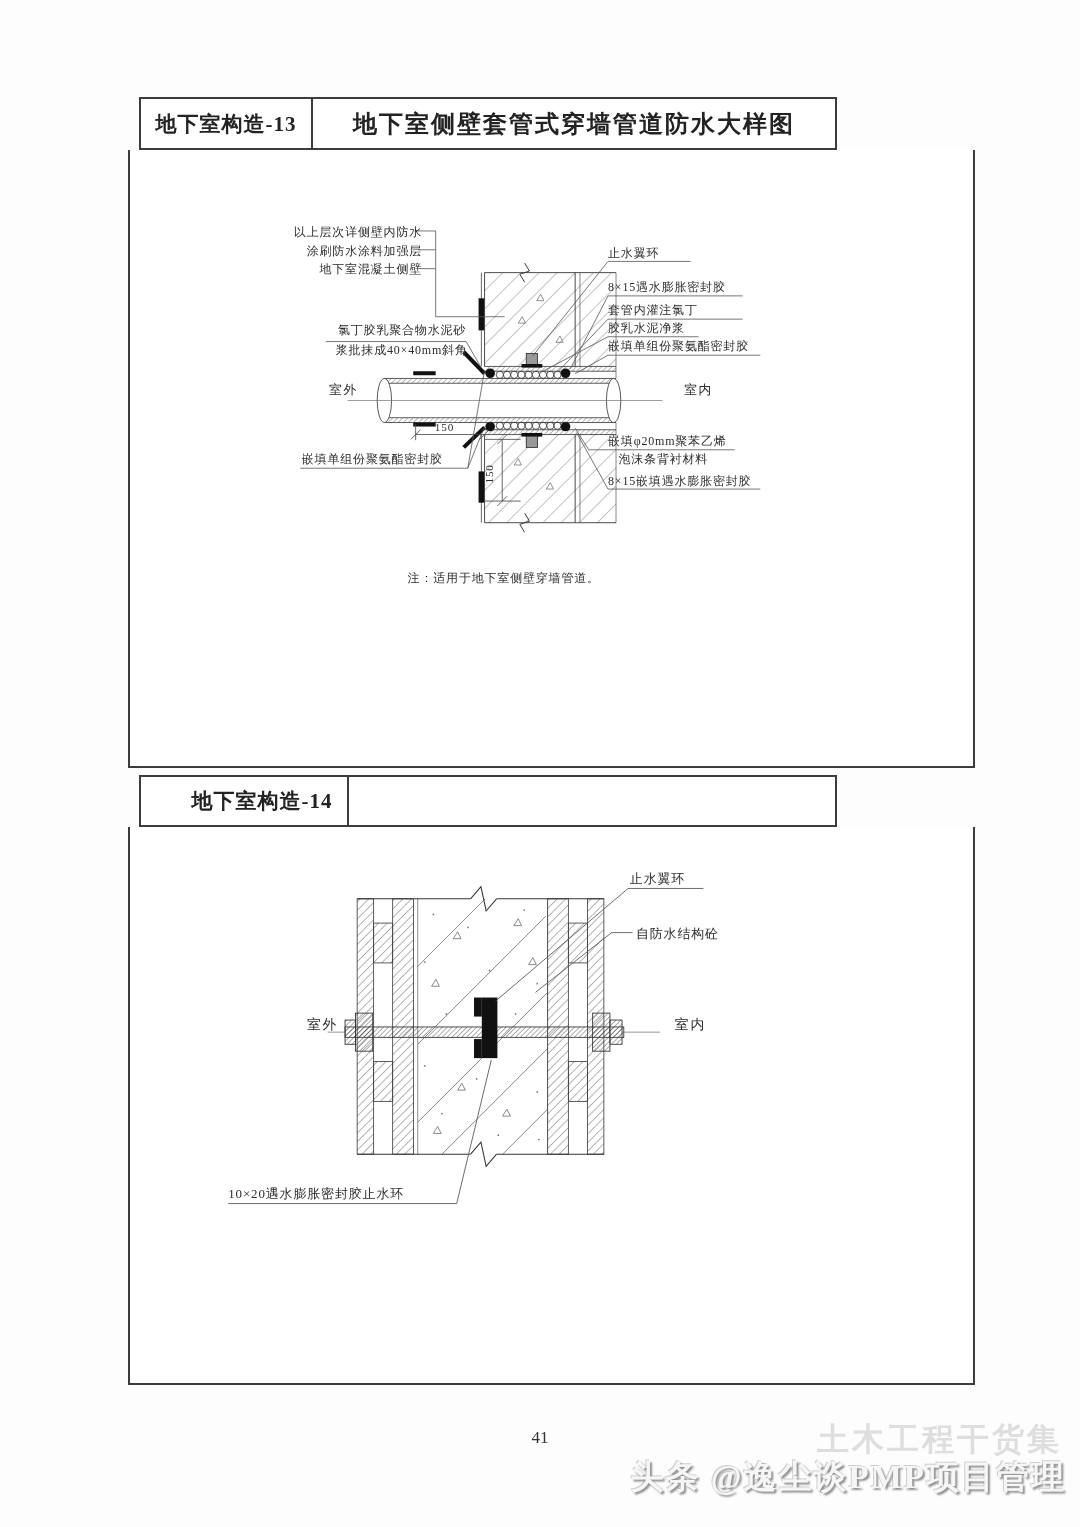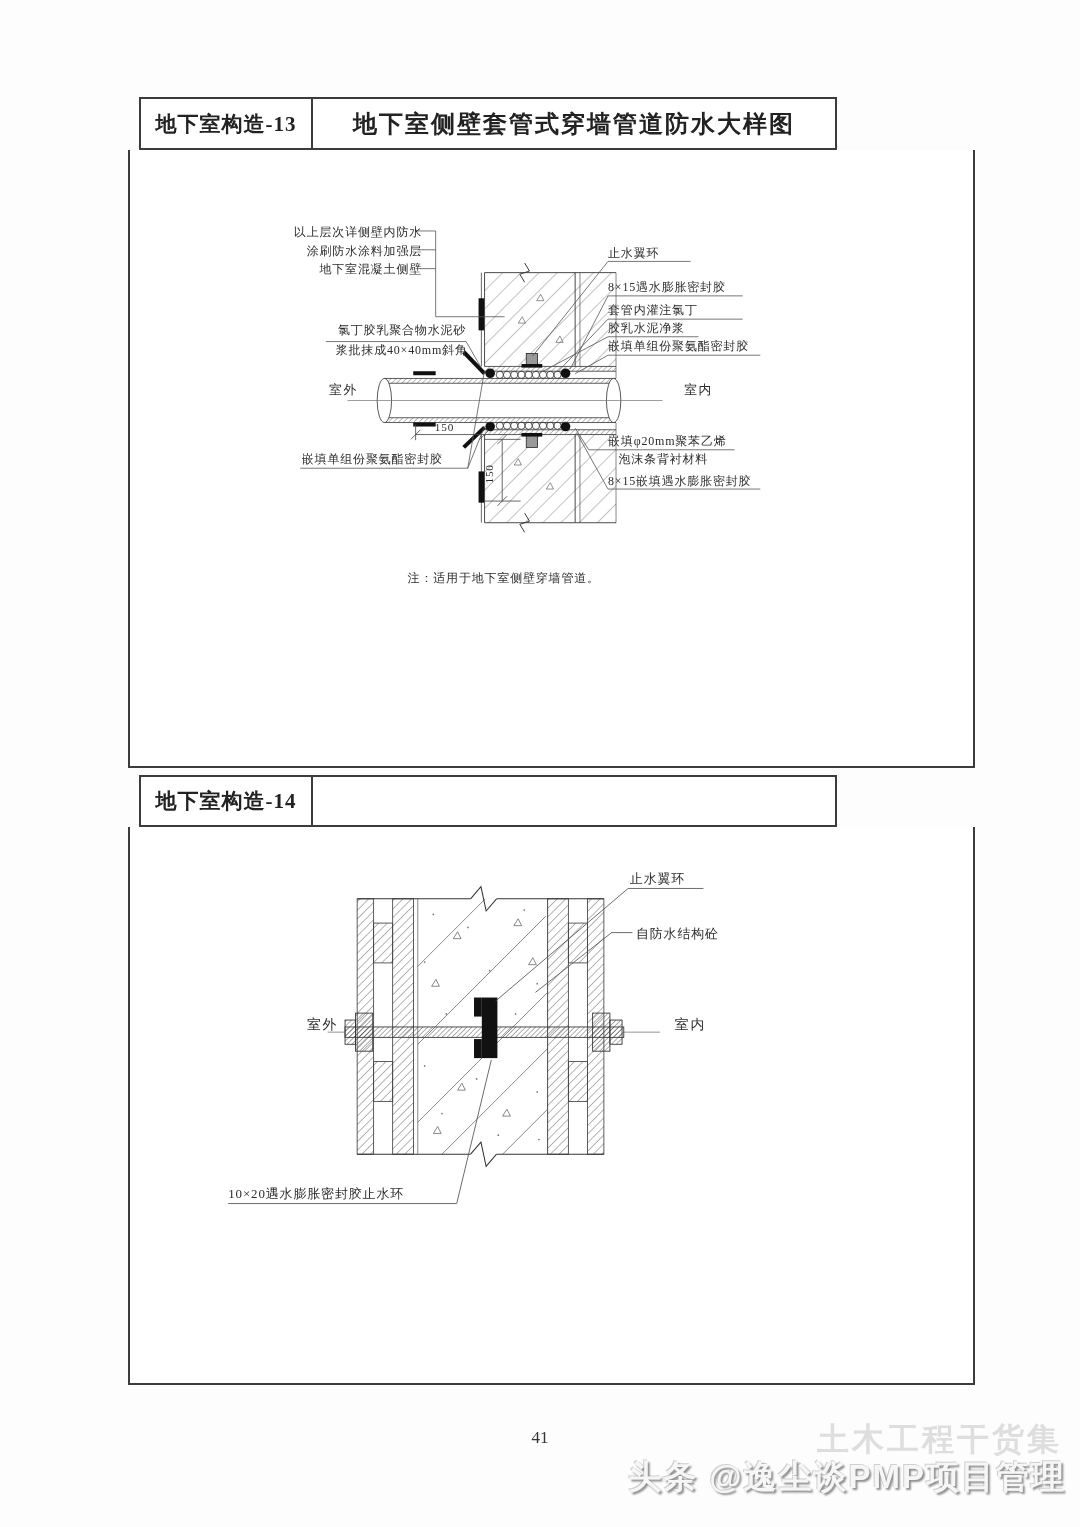--- a/index.html
+++ b/index.html
@@ -35,21 +35,21 @@
   }
   .wm-faint{
     position:absolute;right:18px;top:1418px;font-size:32px;font-weight:bold;
     color:rgba(185,185,185,0.45);letter-spacing:3px;
     font-family:Liberation Sans, sans-serif;
   }
   .wm-main{
     position:absolute;right:14px;top:1455px;font-size:33px;font-weight:bold;
     color:#f6f6f6;letter-spacing:2px;
     text-shadow:2px 2px 2px #8f8f8f,-1px -1px 0 #cfcfcf;
-    font-family:Liberation Sans, sans-serif;
+    font-family:Liberation Serif, serif;
   }
 </style>
 </head>
 <body>
 
 <div class="page">
 
   <div class="hdr" style="top:97px;height:53px;">
     <div class="cell-code">地下室构造-13</div>
     <div class="cell-title">地下室侧壁套管式穿墙管道防水大样图</div>
@@ -212,21 +212,21 @@
       <text class="t15" x="687" y="379">胶乳水泥净浆</text>
       <text class="t15" x="687" y="402">嵌填单组份聚氨酯密封胶</text>
       <text class="t16" x="800" y="457" text-anchor="middle">室内</text>
       <text class="t15" x="687" y="520">嵌填φ20mm聚苯乙烯</text>
       <text class="t15" x="700" y="543">泡沫条背衬材料</text>
       <text class="t15" x="687" y="570">8×15嵌填遇水膨胀密封胶</text>
       <text class="t15" x="437" y="691">注：适用于地下室侧壁穿墙管道。</text>
     </svg>
   </div>
 
-  <div class="hdr" style="top:775px;height:52px;">
+  <div class="hdr" style="top:775px;height:52px;padding-left:36px;">
     <div class="cell-code">地下室构造-14</div>
   </div>
 
   <div class="content-box" style="top:827px;height:558px;">
     <svg width="843" height="554" viewBox="130 829 973 640">
       <defs>
         <pattern id="midHatch" width="7" height="7" patternTransform="rotate(45)" patternUnits="userSpaceOnUse">
           <line x1="0" y1="0" x2="0" y2="7" stroke="#555" stroke-width="1"></line>
         </pattern>
         <pattern id="fineHatch2" width="4" height="4" patternTransform="rotate(45)" patternUnits="userSpaceOnUse">

